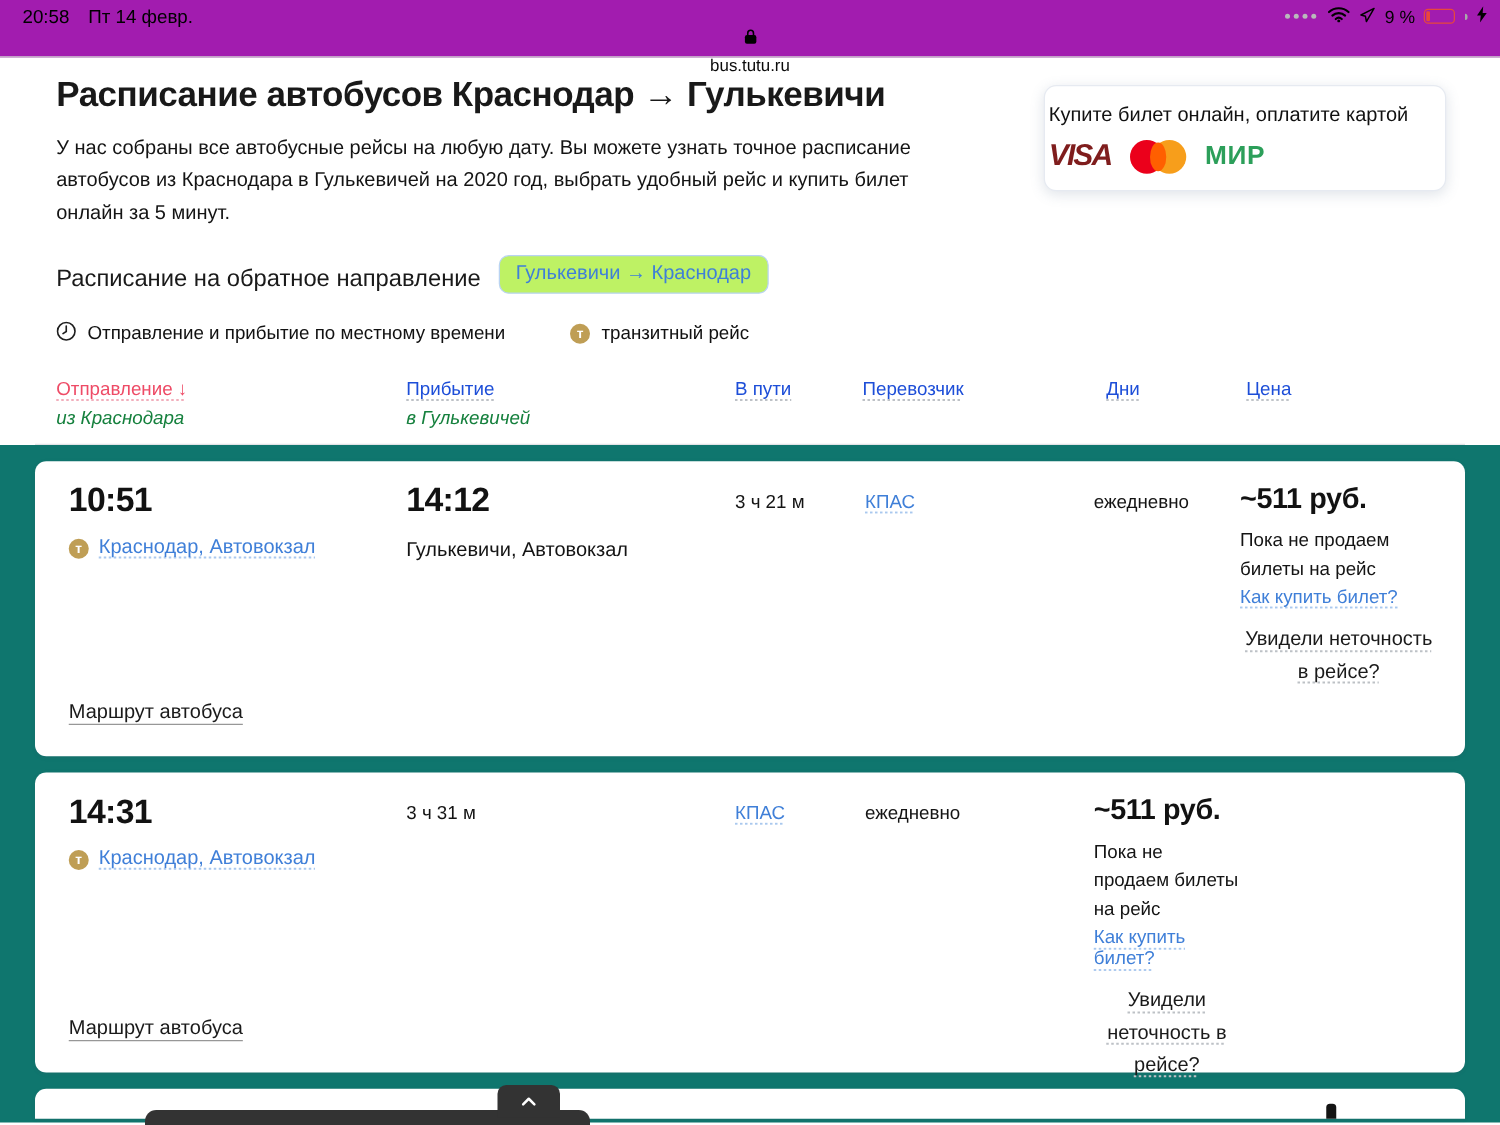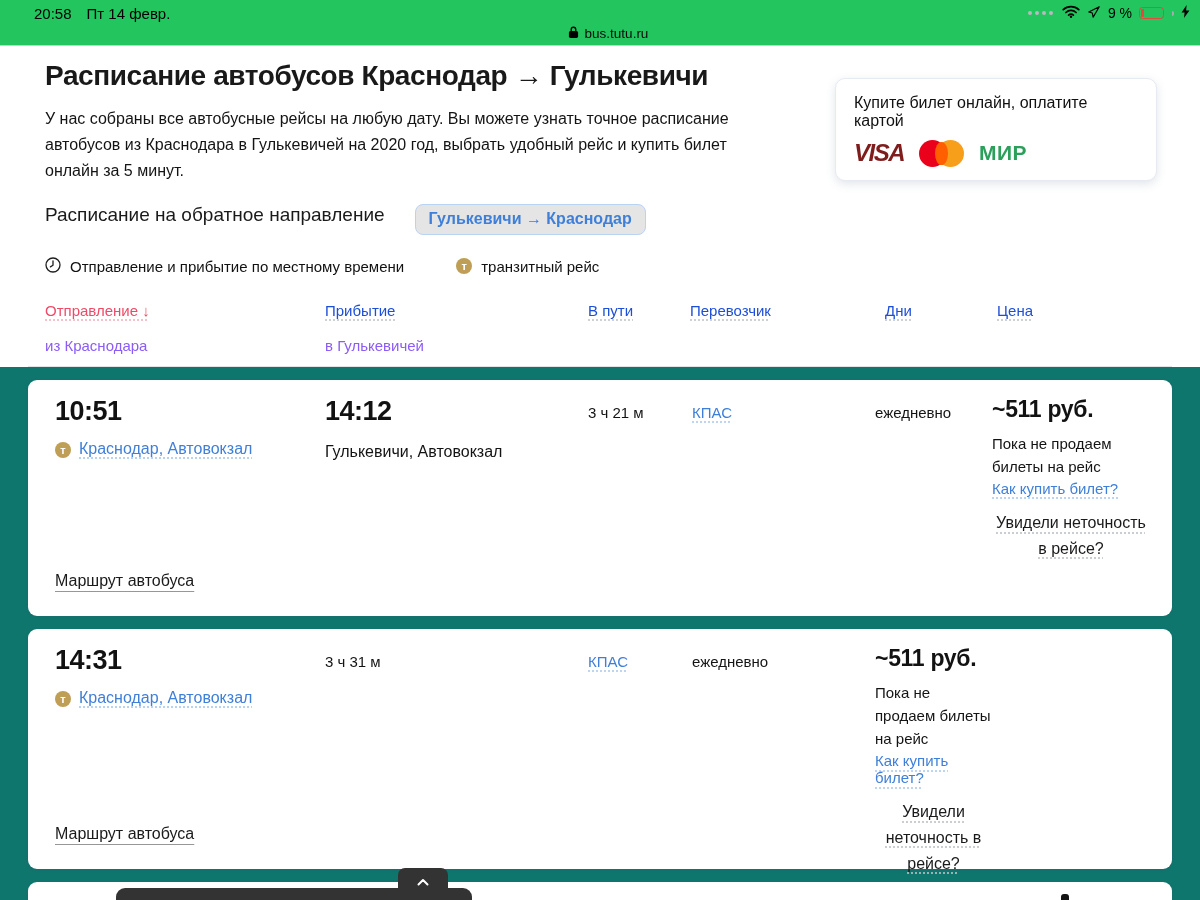--- a/index.html
+++ b/index.html
@@ -4,68 +4,68 @@
 <style>
   * { box-sizing: border-box; margin: 0; padding: 0; }
   html,body { width:1200px; height:900px; }
   body {
     font-family: "Liberation Sans", sans-serif;
     background:#fff; color:#161616;
     overflow:hidden; position:relative;
   }
 
   
-  .chrome { height:46px; background:#22c55e; border-bottom:1px solid #cdcdcf;padding-left:16px; }
+  .chrome { height:46px; background:#a21caf; border-bottom:1px solid #cdcdcf; }
   .status-row { height:22px; display:flex; justify-content:space-between; align-items:center; padding:4px 10px 0 18px; }
   .status-left { display:flex; gap:15px; font-size:15px; color:#000; }
   .status-right { display:flex; align-items:center; gap:7px; font-size:14px; color:#000; }
   .cell-dots { display:flex; gap:3px; align-items:center; margin-right:2px; }
   .cell-dots i { width:4px; height:4px; border-radius:50%; background:#b9b9bb; }
   .batt { position:relative; width:25px; height:12px; border:1.5px solid #e8473c; border-radius:3.5px; }
   .batt-fill { position:absolute; left:1px; top:1px; bottom:1px; width:3px; background:#e8473c; border-radius:1px; }
   .batt-cap { width:2px; height:5px; background:#a9a9ab; border-radius:0 2px 2px 0; margin-left:1px; }
-  .url-row { height:22px; display:flex; justify-content:center; align-items:center; gap:6px; font-size:13.5px; color:#0b0b0b; }
+  .url-row { height:22px; display:flex; align-items:center; gap:6px; font-size:13.5px; color:#0b0b0b;flex-direction:column; }
 
   
   .content { padding:0 45px; position:relative; }
   h1 { margin-top:14px; font-size:28px; font-weight:bold; letter-spacing:-0.4px; color:#191919; }
   .desc { margin-top:14px; width:712px; font-size:16px; line-height:1.62; color:#141414; }
 
   .pay-card {
-    position:absolute; top:18px; right:43px; width:322px;
+    position:absolute; top:8px; right:43px; width:322px;
     background:#fff; border:1px solid #e6eaf1; border-radius:10px;
-    box-shadow:0 3px 10px rgba(90,110,140,.18); padding:15px 18px 13px;
+    box-shadow:0 3px 10px rgba(90,110,140,.18); padding:15px 3px 13px;
   }
   .pay-text { font-size:16px; color:#111; }
   .pay-logos { display:flex; align-items:center; gap:15px; margin-top:9px; height:28px; }
   .visa { font-size:24px; font-weight:900; font-style:italic; color:#7f1d1d; letter-spacing:-1.5px; }
   .mc { position:relative; width:45px; height:27px; }
   .mc i { position:absolute; top:0; width:27px; height:27px; border-radius:50%; }
   .mc .r { left:0;  background:#eb001b; }
   .mc .o { right:0; background:#f79e1b; }
   .mc .b { left:16px; top:2px; width:13px; height:23px; background:#ff5f00; border-radius:50%; }
   .mir { font-size:21px; font-weight:900; color:#2c9f5a; letter-spacing:0.5px; }
 
-  .reverse-row { margin-top:20px; display:flex; align-items:flex-start; gap:30px; }
+  .reverse-row { margin-top:20px; display:flex; align-items:flex-end; gap:14px; }
   .reverse-label { font-size:19px; color:#1a1a1a; }
   .reverse-btn {
-    font-family:inherit; font-size:16px; color:#3f7fd8; background:#e5e5e5;
-    border:1px solid #b9d3f2; border-radius:8px; padding:5px 13px 6px; cursor:pointer;font-weight:bold;
+    font-family:inherit; font-size:16px; color:#3f7fd8; background:#bef264;
+    border:1px solid #b9d3f2; border-radius:8px; padding:5px 13px 6px; cursor:pointer;
   }
 
   .legend-row { margin-top:22px; display:flex; align-items:center; gap:52px; font-size:15px; color:#111; }
   .legend-item { display:flex; align-items:center; gap:9px; }
   .t-badge {
     width:16px; height:16px; border-radius:50%; background:#bf9e55; flex:0 0 16px;
     color:#fff; font-size:11px; font-weight:bold; display:flex; align-items:center; justify-content:center;
   }
 
   
   .thead { margin-top:26px; display:grid; grid-template-columns:280px 263px 102px 195px 112px 1fr; font-size:15px; }
-  .tsub  { margin-top:18px;  display:grid; grid-template-columns:280px 1fr; font-size:15px; color:#8b5cf6; }
+  .tsub  { margin-top:6px;  display:grid; grid-template-columns:280px 1fr; font-size:15px; color:#15803d;font-style:italic; }
   .th-dep { color:#ee4b66; text-decoration:underline dotted #f2aebc; text-underline-offset:4px; cursor:pointer; }
   .th { color:#1d4ed8; text-decoration:underline dotted #bdc1c6; text-underline-offset:4px; cursor:pointer; width:max-content; }
   .divider { height:1px; background:#e3e3e6; margin:12px 28px 0; }
 
   
   .results { background:#0f766e; padding:13px 28px 0; height:542px; }
   .card {
     position:relative; background:#fff; border-radius:9px;
     box-shadow:0 1px 3px rgba(60,75,95,.18); margin-bottom:13px; padding:16px 25px 0 27px;
   }

